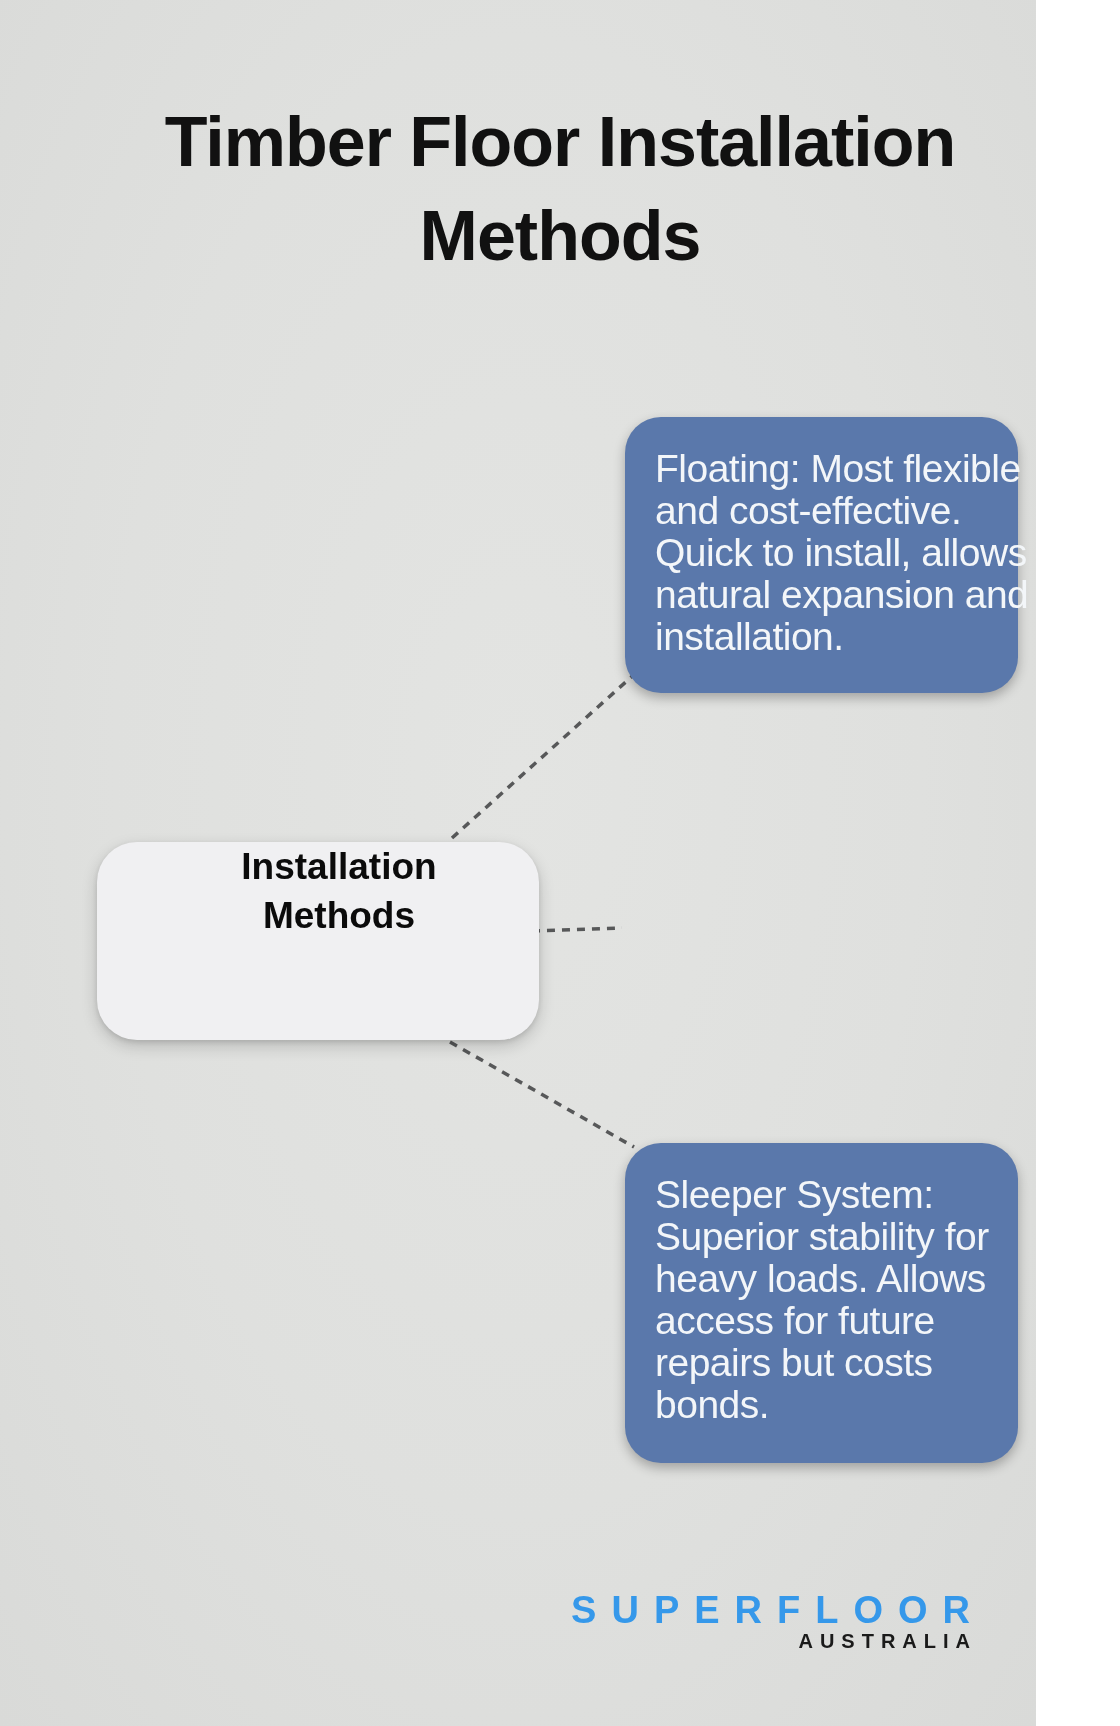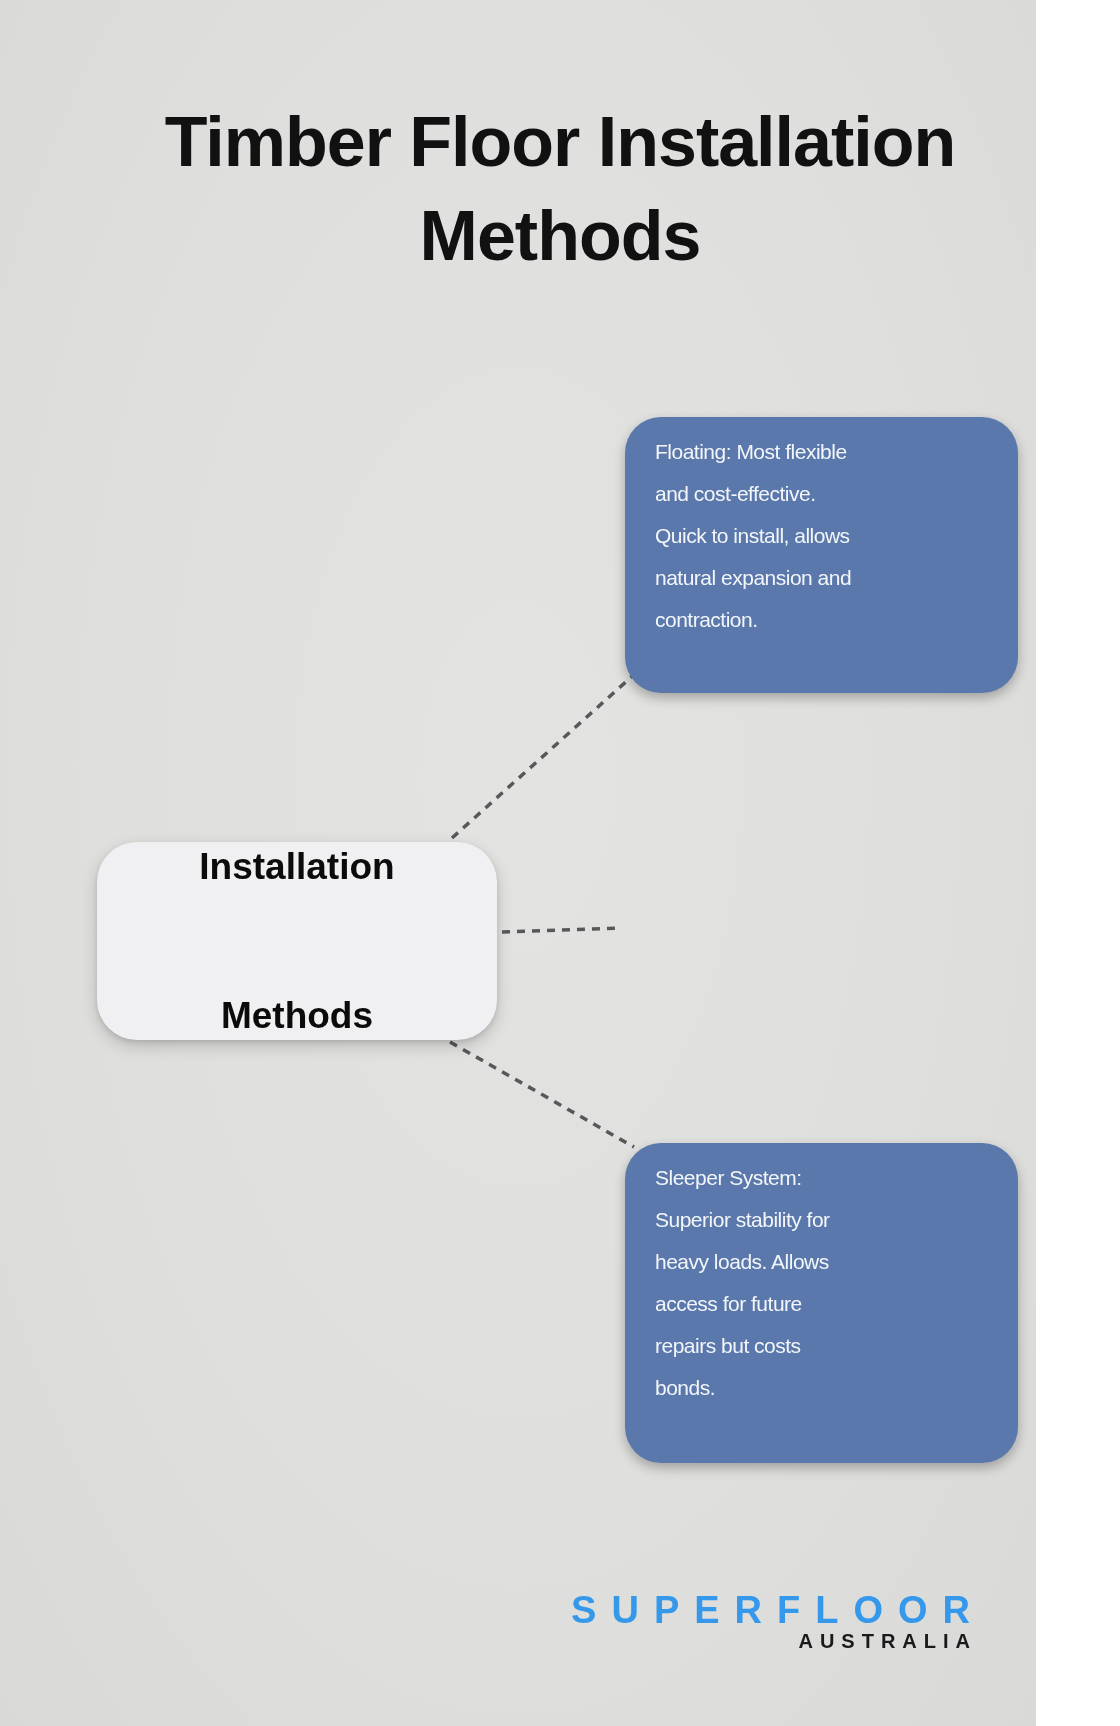--- a/index.html
+++ b/index.html
@@ -22,35 +22,36 @@
     color: #111111;
   }
   .center-node {
     position: absolute;
     left: 97px; top: 842px;
     width: 400px; height: 198px;
     background: #f0f0f2;
     border-radius: 40px;
     box-shadow: 0 6px 16px rgba(0,0,0,0.18), 0 2px 5px rgba(0,0,0,0.10);
     display: flex; flex-direction: column;
-    align-items: center; justify-content: space-between;
+    align-items: center; justify-content: flex-start;
     text-align: center;
     font-size: 37px; line-height: 49px; font-weight: 700;
     color: #0b0b0b;
+    padding-left: 42px;
   }
   .branch-box {
     position: absolute;
     left: 625px; width: 393px;
     background: #5a78ab;
     border-radius: 36px;
     box-shadow: 0 5px 12px rgba(0,0,0,0.28);
     box-sizing: border-box;
-    padding: 14px 26px 31px 30px;
+    padding: 31px 26px 31px 30px;
     color: #f3f6f9;
-    font-size: 21px; line-height: 42px;
+    font-size: 39px; line-height: 42px;
     letter-spacing: -0.5px;
     white-space: nowrap;
   }
   .branch-box-1 { top: 417px; height: 276px; }
   .branch-box-2 { top: 758px; height: 320px; }
   .branch-box-3 { top: 1143px; height: 320px; }
   .connectors {
     position: absolute; left: 0; top: 0;
     width: 1120px; height: 1726px;
     pointer-events: none;
@@ -99,21 +100,21 @@
   <div class="center-node">
       <div>Installation</div>
       <div>Methods</div>
     </div>
 
   <div class="branch-box branch-box-1">
       <div>Floating: Most flexible</div>
       <div>and cost-effective.</div>
       <div>Quick to install, allows</div>
       <div>natural expansion and</div>
-      <div>contraction.</div>
+      <div>installation.</div>
     </div>
 
 
   <div class="branch-box branch-box-3">
       <div>Sleeper System:</div>
       <div>Superior stability for</div>
       <div>heavy loads. Allows</div>
       <div>access for future</div>
       <div>repairs but costs</div>
       <div>bonds.</div>

